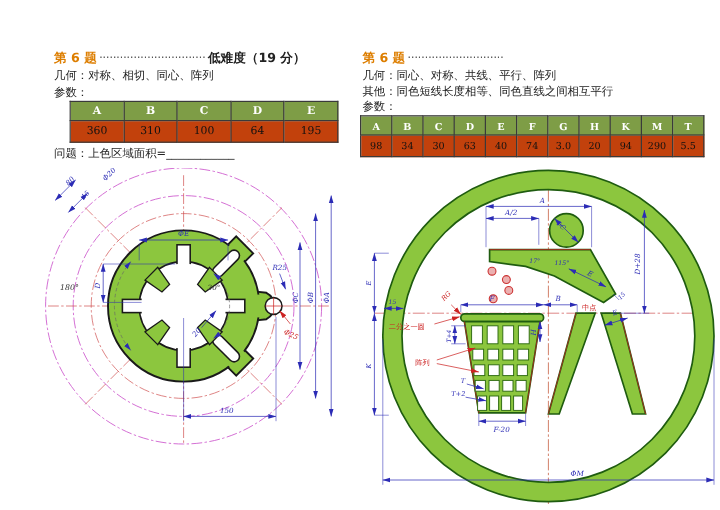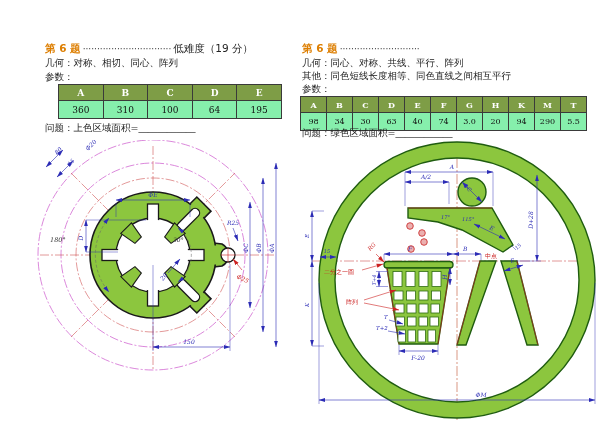--- a/index.html
+++ b/index.html
@@ -1,27 +1,27 @@
 <!DOCTYPE html>
 <html><head>
 <meta charset="utf-8">
 <style>
   html,body{margin:0;padding:0;}
   .sheet{position:relative;width:600px;height:425px;background:#ffffff;overflow:hidden;
          font-family:"DejaVu Sans","Liberation Sans",sans-serif;color:#1a1a1a;}
   .hline{position:absolute;font-size:10.5px;white-space:nowrap;display:flex;align-items:center;}
   .ptitle{color:#DD7E00;font-weight:bold;}
   .leader{color:#444;margin:0 2px;letter-spacing:0px;font-size:9px;}
-  .diffic{color:#222;}
+  .diffic{color:#222;font-weight:bold;}
   .tline{position:absolute;font-size:9.5px;white-space:nowrap;color:#222;}
   table.params{position:absolute;border-collapse:collapse;table-layout:fixed;}
   table.params td{border:1px solid #3a3a3a;text-align:center;vertical-align:middle;
          font-family:"DejaVu Serif","Liberation Serif",serif;}
   table.params tr.hd td{background:#7E9D46;color:#ffffff;font-weight:bold;height:13px;font-size:9px;}
-  table.params tr.vl td{background:#86efac;color:#111;height:15px;font-size:9px;}
+  table.params tr.vl td{background:#c2410c;color:#111;height:15px;font-size:9px;}
   #tleft{left:58px;top:84px;width:224px;}
   #tright{left:300px;top:96px;width:287px;}
   #tright td{font-size:8px;}
   .question{position:absolute;font-size:9.5px;color:#222;white-space:nowrap;}
   svg{position:absolute;}
   svg text{font-family:"DejaVu Serif","Liberation Serif",serif;font-style:italic;
            fill:#2B2BB5;font-size:6px;}
   svg text.cn{font-family:"DejaVu Sans","Liberation Sans",sans-serif;font-style:normal;}
   svg text.red{fill:#CC2222;}
   svg text.dk{fill:#333;}
@@ -104,21 +104,20 @@
       <td>74</td>
       <td>3.0</td>
       <td>20</td>
       <td>94</td>
       <td>290</td>
       <td>5.5</td>
     </tr>
   </tbody>
     </table>
 
-  <div class="question" style="left:302px;top:127px;">问题：绿色区域面积=____________</div>
 
   <svg width="270" height="276" viewBox="0 0 270 276" style="left:26px;top:140px;">
     <defs>
       <marker id="mb" markerWidth="7" markerHeight="6" refX="6.4" refY="3" orient="auto-start-reverse" markerUnits="userSpaceOnUse">
         <path d="M0,1 L6.6,3 L0,5 Z" fill="#2B2BB5"></path>
         </marker>
       <marker id="mr" markerWidth="7" markerHeight="6" refX="6.4" refY="3" orient="auto-start-reverse" markerUnits="userSpaceOnUse">
         <path d="M0,1 L6.6,3 L0,5 Z" fill="#CC2222"></path>
         </marker>
     </defs>

